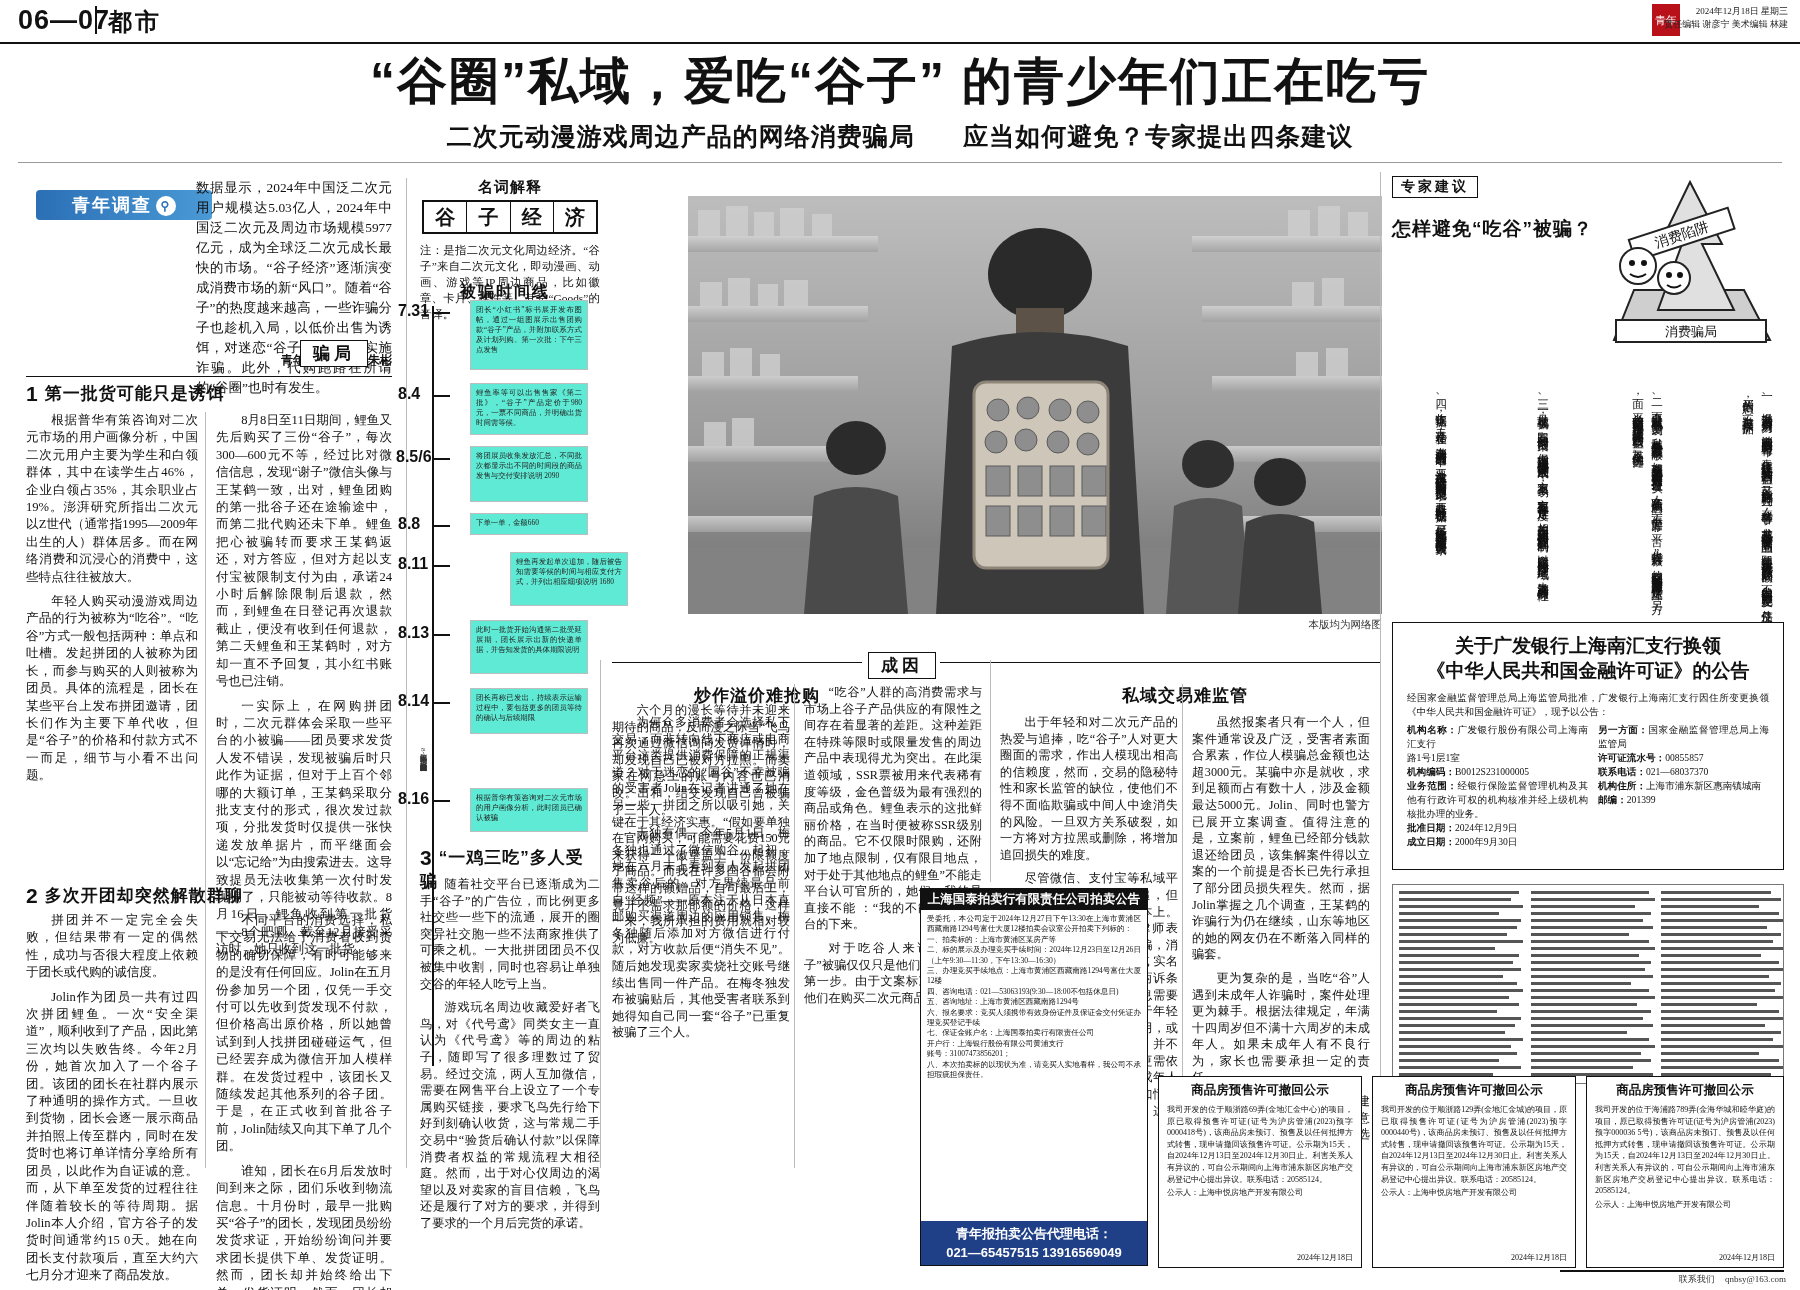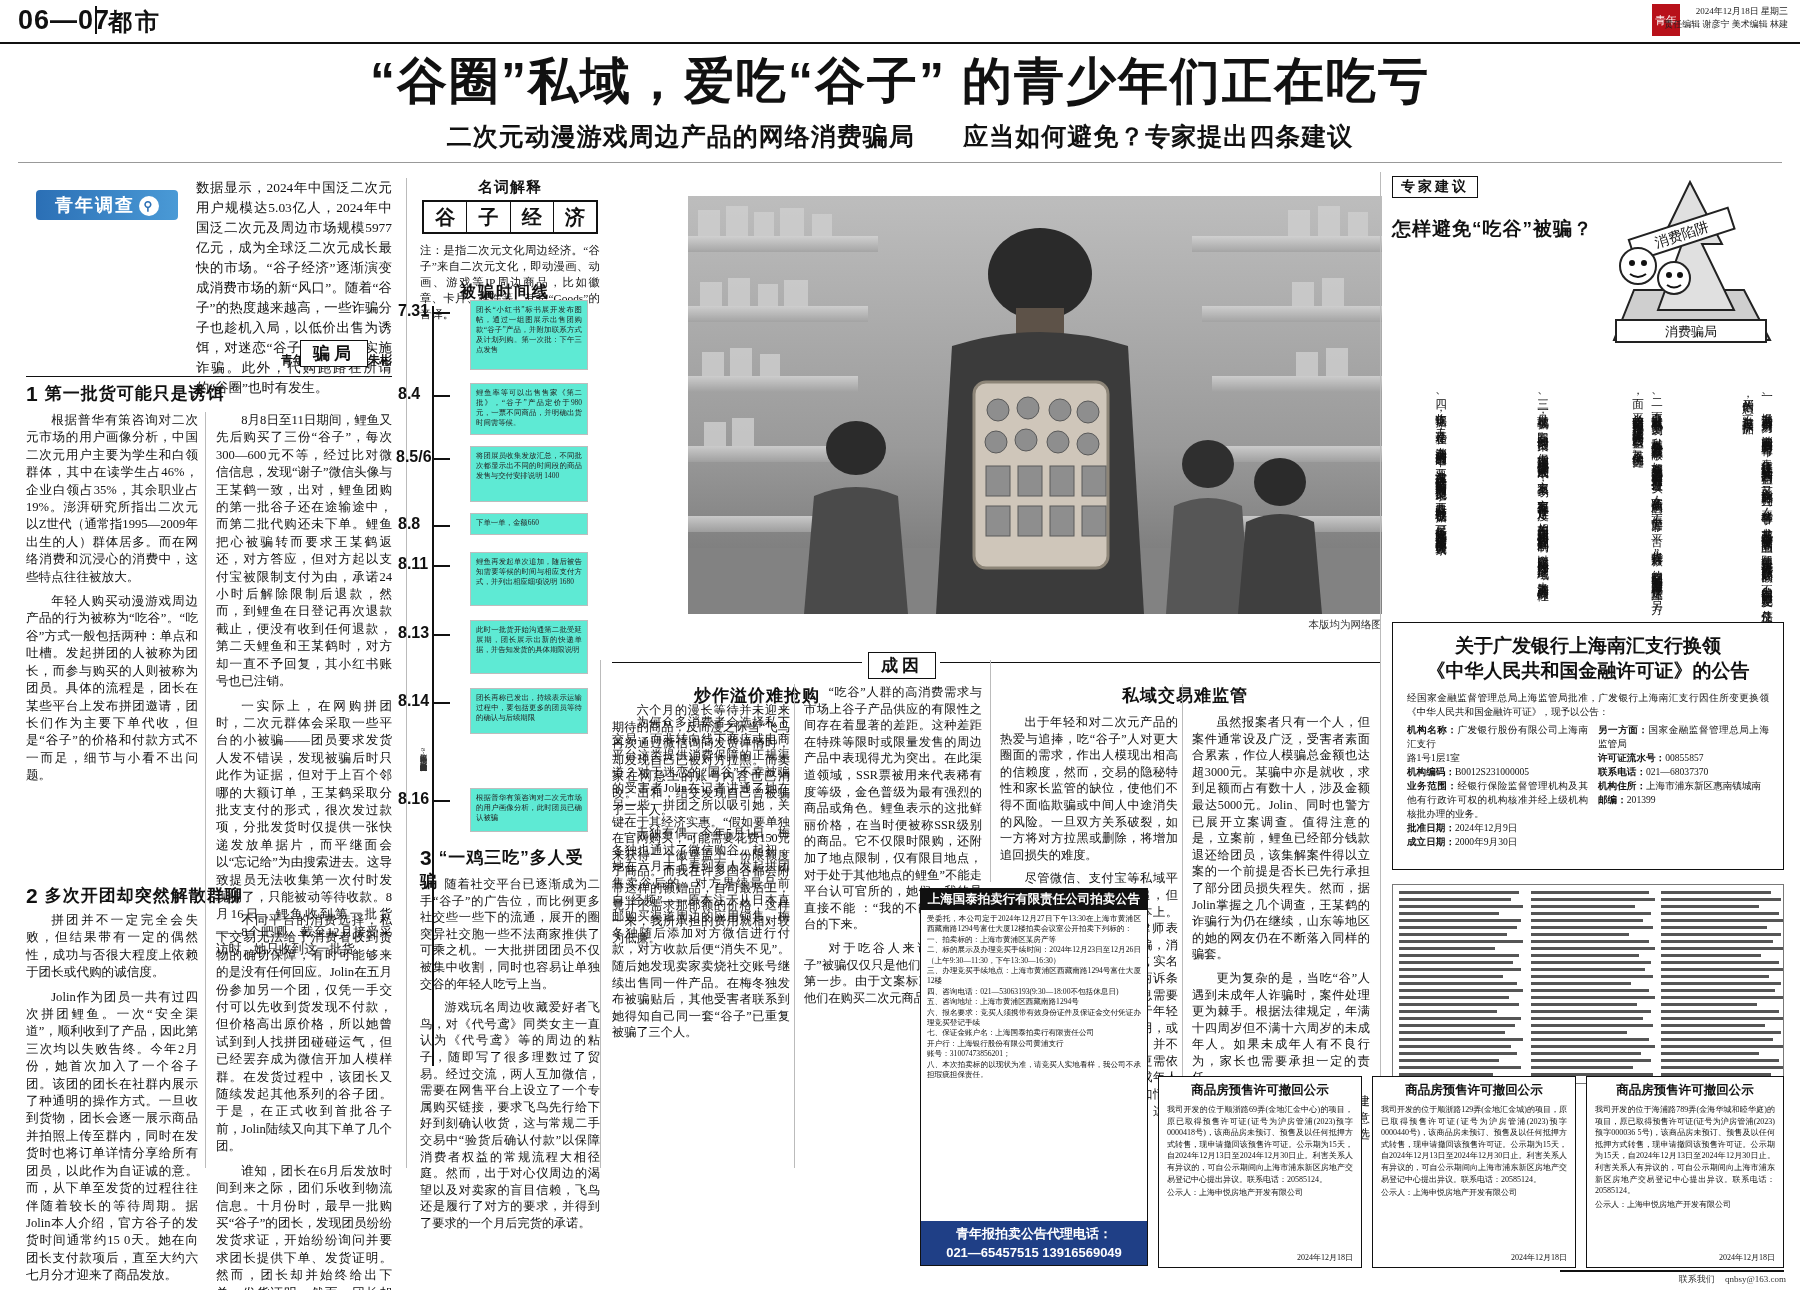--- a/index.html
+++ b/index.html
@@ -50,21 +50,21 @@
     font-size:25px; font-weight:bold;
     letter-spacing:1px;
   }
   .subhead .gap { display:inline-block; width:34px; }
 
   
   .head-rule { position:absolute; left:18px; top:162px; width:1764px; height:1px; background:#999; }
 
   
   .badge {
-    position:absolute; left:36px; top:190px; width:142px; height:30px;
+    position:absolute; left:36px; top:190px; width:176px; height:30px;
     background:linear-gradient(90deg,#2b6fb5,#4a9ad6);
     border-radius:4px;
     color:#fff; font-size:18px; font-weight:bold; letter-spacing:2px;
     text-align:center; line-height:30px;
     font-family:"Liberation Sans", sans-serif;
   }
   .badge .dot {
     display:inline-block; width:20px; height:20px; border-radius:50%;
     background:#fff; color:#2b6fb5; font-size:12px; line-height:20px;
     vertical-align:middle; margin-left:4px;
@@ -310,33 +310,33 @@
 <div class="tl-item" style="left:398px; top:385px;">
   <span class="tl-date">8.4</span>
 </div>
 <div class="tl-tick" style="left:434px; top:395px;"></div>
 <div class="tl-box" style="top:383px; height:52px;">鲤鱼率等可以出售售家《第二批》，“谷子”产品定价于980元，一票不同商品，并明确出货时间需等候。</div>
 
 <div class="tl-item" style="left:396px; top:448px;">
   <span class="tl-date">8.5/6</span>
 </div>
 <div class="tl-tick" style="left:434px; top:458px;"></div>
-<div class="tl-box" style="top:446px; height:56px;">将团展员收集发放汇总，不同批次都显示出不同的时间段的商品发售与交付安排说明 1400</div>
+<div class="tl-box" style="top:446px; height:56px;">将团展员收集发放汇总，不同批次都显示出不同的时间段的商品发售与交付安排说明 2090</div>
 
 <div class="tl-item" style="left:398px; top:515px;">
   <span class="tl-date">8.8</span>
 </div>
 <div class="tl-tick" style="left:434px; top:525px;"></div>
 <div class="tl-box" style="top:513px; height:22px;">下单一单，金额660</div>
 
 <div class="tl-item" style="left:398px; top:555px;">
   <span class="tl-date">8.11</span>
 </div>
 <div class="tl-tick" style="left:434px; top:565px;"></div>
-<div class="tl-box" style="top:552px; height:54px;">鲤鱼再发起单次追加，随后被告知需要等候的时间与相应支付方式，并列出相应细项说明 1680</div>
+<div class="tl-box" style="top:552px; height:54px;margin-left:40px;">鲤鱼再发起单次追加，随后被告知需要等候的时间与相应支付方式，并列出相应细项说明 1680</div>
 
 <div class="tl-item" style="left:398px; top:624px;">
   <span class="tl-date">8.13</span>
 </div>
 <div class="tl-tick" style="left:434px; top:634px;"></div>
 <div class="tl-box" style="top:620px; height:54px;">此时一批货开始沟通第二批受延展期，团长展示出新的快递单据，并告知发货的具体期限说明</div>
 
 <div class="tl-item" style="left:398px; top:692px;">
   <span class="tl-date">8.14</span>
 </div>

